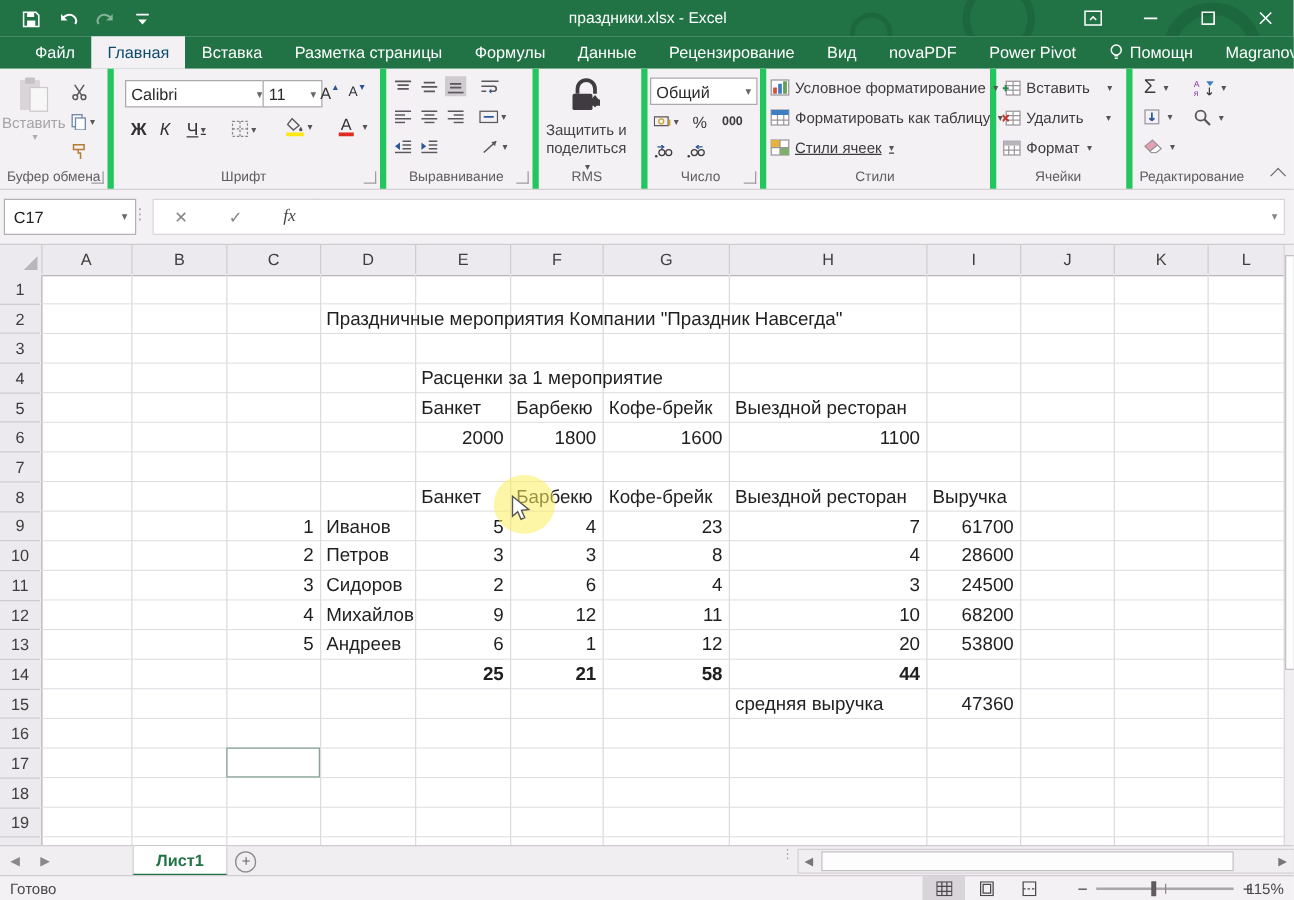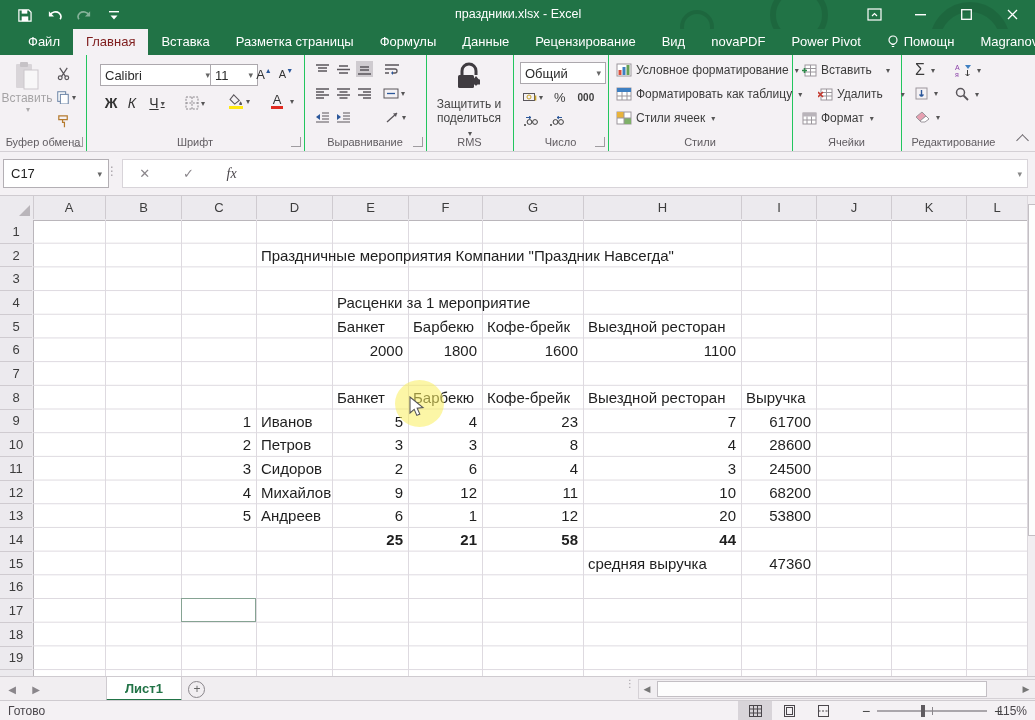--- a/index.html
+++ b/index.html
@@ -15,25 +15,25 @@
   #qat{position:absolute;left:14px;top:3px;height:24px;display:flex;align-items:center;gap:10px;}
   .qat-btn{width:20px;height:20px;display:flex;align-items:center;justify-content:center;cursor:default;}
   .dim{opacity:.45;}
   #win-title{position:absolute;top:7px;left:455px;color:#fff;font-size:12.5px;}
   #win-controls{position:absolute;right:0;top:0;height:29px;display:flex;}
   .win-btn{width:46px;height:29px;display:flex;align-items:center;justify-content:center;color:#fff;font-size:13px;}
 
   
   #tabrow{position:absolute;left:0;top:29px;width:1035px;height:26px;background:#217346;display:flex;align-items:flex-end;padding-left:15px;}
   .rtab{height:26px;line-height:26px;padding:0 13px;color:#fff;font-size:13px;white-space:nowrap;display:flex;align-items:center;gap:5px;}
-  .rtab.active{background:#f4f1f4;color:#7f1d1d;}
+  .rtab.active{background:#f4f1f4;color:#0c4a6e;}
 
   
   #ribbon{position:absolute;left:0;top:55px;width:1035px;height:96px;background:#f4f1f4;border-bottom:1px solid #d4d0d5;}
-  .g{position:absolute;top:0;height:96px;border-right:1px solid #22c55e;}
+  .g{position:absolute;top:0;height:96px;border-right:5px solid #22c55e;}
   .glabel{position:absolute;bottom:3px;left:0;right:0;text-align:center;font-size:11px;color:#605c61;}
   .launcher{position:absolute;bottom:4px;right:3px;width:9px;height:9px;border-left:1px solid #8b878c;border-bottom:1px solid #8b878c;transform:rotate(-90deg);opacity:.8;}
   .bigbtn{position:absolute;display:flex;flex-direction:column;align-items:center;font-size:12px;color:#444;text-align:center;}
   .combo{position:absolute;background:#fff;border:1px solid #aca8ad;font-size:13px;color:#2a2a2a;display:flex;align-items:center;padding:0 4px;height:20px;}
   .combo .arr{margin-left:auto;font-size:9px;color:#666;}
   .sbtn{position:absolute;height:20px;display:flex;align-items:center;justify-content:center;font-size:14px;color:#333;}
   .arr9{font-size:8px;color:#555;margin-left:2px;}
   .rowbtn{position:absolute;display:flex;align-items:center;gap:4px;font-size:12px;color:#3c3c3c;white-space:nowrap;}
   .chipY{display:block;width:14px;height:3px;background:#ffe812;margin-top:1px;}
   .chipR{display:block;width:12px;height:3px;background:#e02b20;margin-top:0px;}
@@ -441,21 +441,21 @@
       </div>
       <div class="rowbtn" style="left:8px;top:32px;">
         <svg width="16" height="14" viewBox="0 0 16 14">
             <rect x="1" y="1" width="14" height="12" fill="#fff" stroke="#9b969c"></rect>
             <rect x="1" y="1" width="14" height="4" fill="#3e7fc1"></rect>
             <path d="M1 9h14M6 5v8M11 5v8" stroke="#9b969c"></path>
           </svg>
         <span>Форматировать как таблицу</span>
           <span class="arr9">▾</span>
       </div>
-      <div class="rowbtn" style="left:8px;top:56px;">
+      <div class="rowbtn" style="left:8px;top:56px;text-decoration:underline;">
         <svg width="16" height="14" viewBox="0 0 16 14">
             <rect x="1" y="1" width="14" height="12" fill="#fff" stroke="#9b969c"></rect>
             <rect x="1" y="1" width="7" height="6" fill="#e8b33c"></rect>
             <rect x="8" y="7" width="7" height="6" fill="#7fb069"></rect>
             <path d="M8 1v12M1 7h14" stroke="#9b969c"></path>
           </svg>
         <span>Стили ячеек</span>
           <span class="arr9">▾</span>
       </div>
       <div class="glabel">Стили</div>
@@ -464,21 +464,21 @@
     <div class="g" style="left:792px;width:109px;">
       <div class="rowbtn" style="left:10px;top:8px;">
         <svg width="15" height="13" viewBox="0 0 15 13">
             <rect x="3" y="1" width="11" height="11" fill="#fff" stroke="#9b969c"></rect>
             <path d="M3 4.5h11M3 8h11M8.5 1v11" stroke="#9b969c"></path>
             <path d="M0 6.5h5M2.5 4v5" stroke="#2e8b4a" stroke-width="1.6"></path>
           </svg>
         <span>Вставить</span>
           <span class="arr9" style="margin-left:10px;">▾</span>
       </div>
-      <div class="rowbtn" style="left:26px;top:32px;align-items:center;">
+      <div class="rowbtn" style="left:10px;top:32px;align-items:center;">
         <svg width="15" height="13" viewBox="0 0 15 13">
             <rect x="3" y="1" width="11" height="11" fill="#fff" stroke="#9b969c"></rect>
             <path d="M3 4.5h11M3 8h11M8.5 1v11" stroke="#9b969c"></path>
             <path d="M0 4l5 5M5 4L0 9" stroke="#c43a2f" stroke-width="1.6"></path>
           </svg>
         <span>Удалить</span>
           <span class="arr9" style="margin-left:14px;">▾</span>
       </div>
       <div class="rowbtn" style="left:10px;top:56px;">
         <svg width="15" height="13" viewBox="0 0 15 13">

